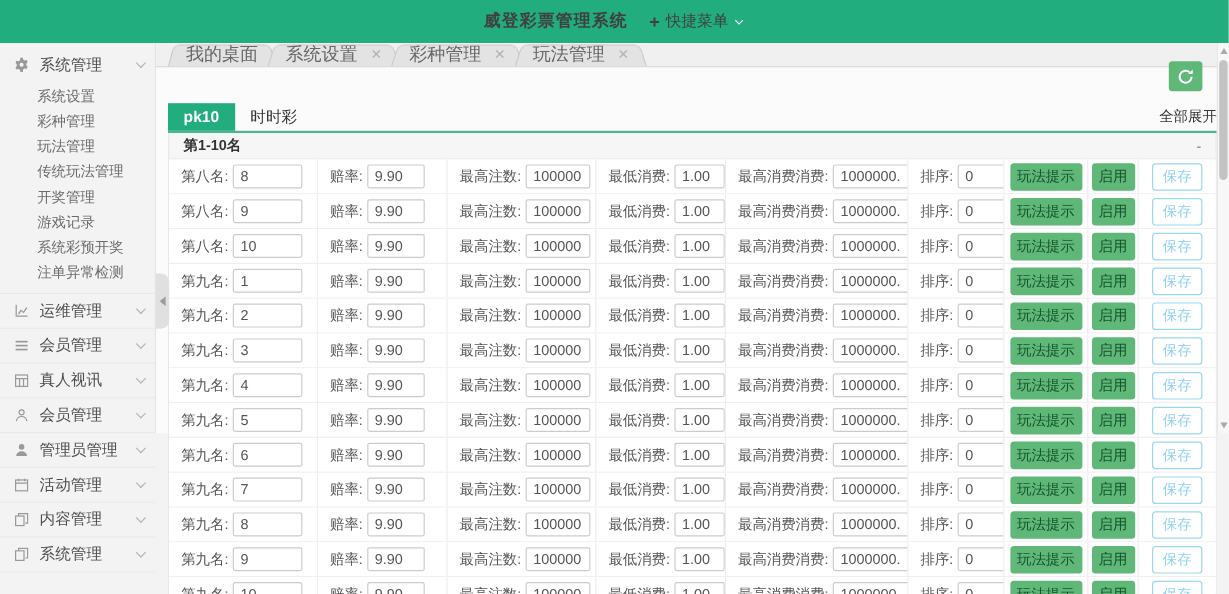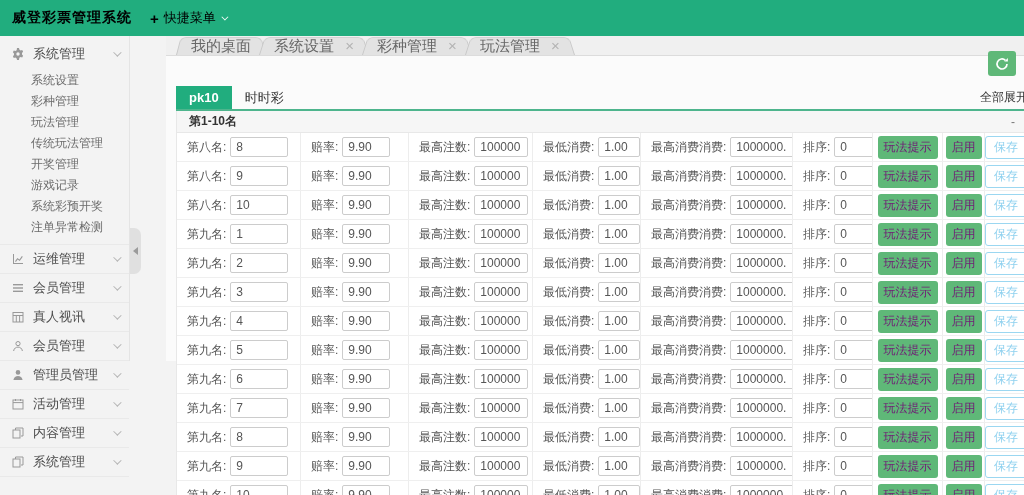--- a/index.html
+++ b/index.html
@@ -1,30 +1,30 @@
 <!DOCTYPE html>
 <html><head>
 <meta charset="utf-8">
 <style>
   * { margin:0; padding:0; box-sizing:border-box; }
   html,body { width:1024px; height:495px; overflow:hidden; }
   body { font-family:"Liberation Sans","DejaVu Sans",sans-serif; font-size:12px; background:#f3f3f3; color:#555; }
 
   
-  .hdr { height:36px; background:#21ad7e; display:flex; align-items:center; color:#000000; padding:0 16px 0 12px; }
+  .hdr { height:36px; background:#21ad7e; display:flex; align-items:center; color:#404040; padding:0 16px 0 12px;justify-content:center; }
   .brand { font-size:14px; font-weight:bold; letter-spacing:1px; margin-right:18px; }
   .qmenu { display:flex; align-items:center; gap:5px; font-size:13px; cursor:pointer; }
   .plus { font-size:15px; font-weight:bold; line-height:1; }
   .hdr-right { margin-left:auto; display:flex; align-items:center; gap:9px; font-size:12px; }
   .chev { display:inline-block; width:6px; height:6px; border-right:1px solid #b5b5b5; border-bottom:1px solid #b5b5b5; transform:rotate(45deg) translateY(-2px); }
   .chev.white { border-color:rgba(255,255,255,.95); width:5px; height:5px; }
   .shirt { margin-left:8px; display:flex; align-items:center; cursor:pointer; }
 
   
-  .wrap { display:flex; height:325px; position:relative;gap:36px; }
+  .wrap { display:flex; height:325px; position:relative; }
 
   
   .side { width:130px; background:#f3f3f3; border-right:1px solid #e4e4e4; padding-top:4px; flex:none; }
   .side-sec { border-bottom:1px solid #e9e9e9; }
   .side-top { height:28px; display:flex; align-items:center; padding:0 10px 0 12px; color:#4d4d4d; font-size:13px; cursor:pointer; }
   .side-top .icn { width:14px; height:13px; margin-right:7px; color:#999; display:flex; align-items:center; }
   .side-top .icn svg { width:12px; height:12px; }
   .side-top .lab { flex:1; }
   .side-kids { padding:2px 0 6px; }
   .side-kids li { list-style:none; height:21px; line-height:21px; padding-left:31px; color:#6b6b6b; font-size:12px; cursor:pointer; }
@@ -58,21 +58,21 @@
 
   .rows { border:1px solid #e8e8e8; border-top:none; background:#fff; }
   .row { display:flex; height:29px; border-bottom:1px solid #efefef; background:#fff; }
   .cell { display:flex; align-items:center; border-right:1px solid #ededed; padding-left:10px; color:#555; white-space:nowrap; overflow:hidden; }
   .cell:last-child { border-right:none; }
   .cell.center { justify-content:center; padding-left:0; }
   .cell input { height:20px; border:1px solid #ccc; border-radius:2px; margin-left:4px; padding:0 5px; font-size:12px; color:#555; font-family:inherit; }
   .c1{width:124px;flex:none} .c2{width:108px;flex:none} .c3{width:124px;flex:none} .c4{width:108px;flex:none}
   .c5{width:152px;flex:none} .c6{width:80px;flex:none} .c7{width:70px;flex:none} .c8{width:42px;flex:none} .c9{flex:1}
   .i1{width:58px} .i2{width:48px} .i3{width:54px} .i4{width:42px} .i5{width:64px} .i6{width:44px}
-  .btn-green { background:#5fb878; color:#701a75; border:none; border-radius:3px; font-size:12px; padding:3px 6px; cursor:pointer; font-family:inherit;text-align:center; }
+  .btn-green { background:#5fb878; color:#14532d; border:none; border-radius:3px; font-size:12px; padding:3px 6px; cursor:pointer; font-family:inherit;text-align:center; }
   .btn-save { background:#fff; color:#8fd1ef; border:1px solid #9bd7f1; border-radius:3px; font-size:12px; padding:2px 8px; cursor:pointer; font-family:inherit; }
 
   
   .sbar { position:absolute; right:0; top:0; bottom:0; width:10px; background:#f7f7f7; border-left:1px solid #e7e7e7; z-index:6; }
   .sbar .up { position:absolute; top:4px; left:2px; width:0; height:0; border-left:3px solid transparent; border-right:3px solid transparent; border-bottom:5px solid #a9a9a9; }
   .sbar .thumb { position:absolute; top:14px; left:1px; width:7px; height:100px; background:#c3c3c3; border-radius:4px; }
   .sbar .down { position:absolute; bottom:4px; left:2px; width:0; height:0; border-left:3px solid transparent; border-right:3px solid transparent; border-top:5px solid #a9a9a9; }
 </style>
 </head>
 <body>

